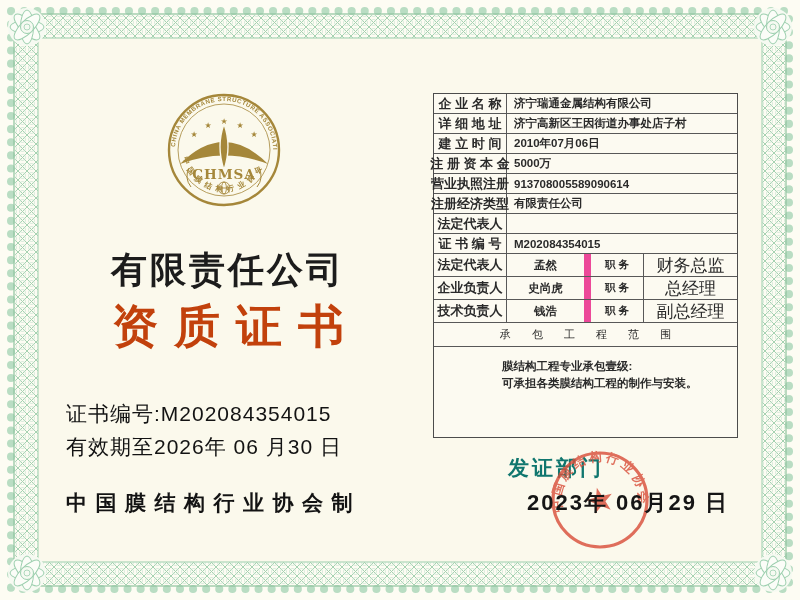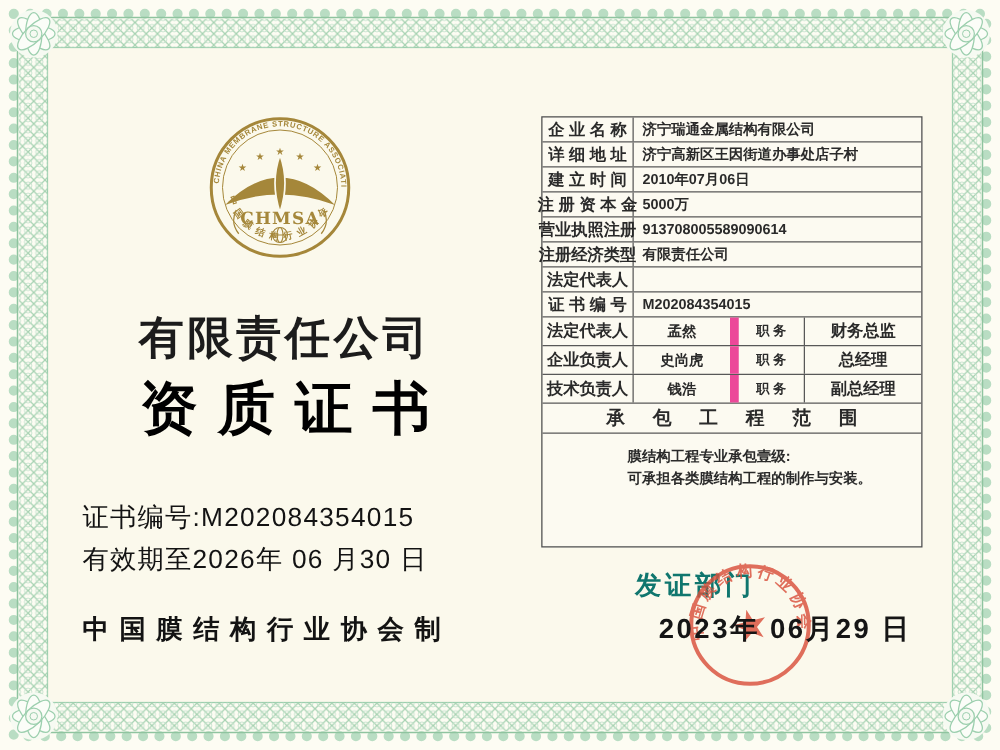--- a/index.html
+++ b/index.html
@@ -10,21 +10,21 @@
   .inner-bg { position:absolute; left:38px; top:38px; width:724px; height:524px; background:#fbf9ec; }
   .border-svg { position:absolute; left:0; top:0; }
 
   
   .left-col { position:absolute; left:40px; top:40px; width:376px; height:520px; }
   .seal-svg { position:absolute; left:118px; top:44px; }
   .title1 { position:absolute; left:0; top:206px; width:100%; text-align:center;
             font-size:36px; font-weight:bold; color:#1c1c1c; letter-spacing:3px; }
   .title2 { position:absolute; left:0; top:256px; width:100%; text-align:center;
             font-family:"DejaVu Serif", serif; font-size:46px; font-weight:bold;
-            color:#000000; letter-spacing:16px; text-indent:16px; }
+            color:#c2410c; letter-spacing:16px; text-indent:16px; }
   .info-block { position:absolute; left:26px; top:360px; color:#131313; }
   .info-line { font-size:21px; font-weight:400; letter-spacing:1px; }
   .info-line + .info-line { margin-top:5px; }
   .issuer-line { margin-top:28px; font-size:21px; font-weight:600; letter-spacing:8.5px; }
 
   
   .cert-table { position:absolute; left:433px; top:93px; width:305px; height:345px;
                 border:1.6px solid #4c4c4c; display:flex; flex-direction:column;
                 color:#2a2a2a; background:rgba(255,255,255,0.25); }
   .t-row { display:flex; border-bottom:1px solid #585858; height:20px; align-items:stretch; }
@@ -32,23 +32,23 @@
   .t-label { width:73px; border-right:1px solid #585858; display:flex; align-items:center;
              justify-content:center; font-size:13px; font-weight:bold; white-space:nowrap; }
   .t-value { flex:1; display:flex; align-items:center; padding-left:7px;
              font-size:11.5px; font-weight:600; white-space:nowrap; }
   .p-row { height:23px; }
   .p-name { width:84px; border-right:7px solid #ec4899; display:flex; align-items:center;
             justify-content:center; font-size:11.5px; font-weight:600; }
   .p-duty-label { width:53px; border-right:1px solid #585858; display:flex; align-items:center;
                   justify-content:center; font-size:10.5px; font-weight:bold; }
   .p-duty { flex:1; display:flex; align-items:center; justify-content:center;
-            font-size:13px; font-weight:700; }
+            font-size:17px; font-weight:400; }
   .scope-header { height:24px; display:flex; align-items:center; justify-content:center;
-                  font-size:15px; font-weight:bold; letter-spacing:9px; text-indent:9px;
+                  font-size:11px; font-weight:normal; letter-spacing:9px; text-indent:9px;
                   border-bottom:1px solid #585858; }
   .scope-body { flex:1; padding:11px 8px 0 68px; font-size:11.5px; font-weight:bold;
                 line-height:1.5; border-bottom:none; }
 
   
   .dept-label { position:absolute; left:508px; top:454px; font-size:21px; font-weight:600;
                 color:#0f766e; letter-spacing:3px; }
   .stamp-svg { position:absolute; left:536px; top:436px; }
   .date-line { position:absolute; left:527px; top:488px; font-size:22px; font-weight:700;
                color:#151515; letter-spacing:2px; }

